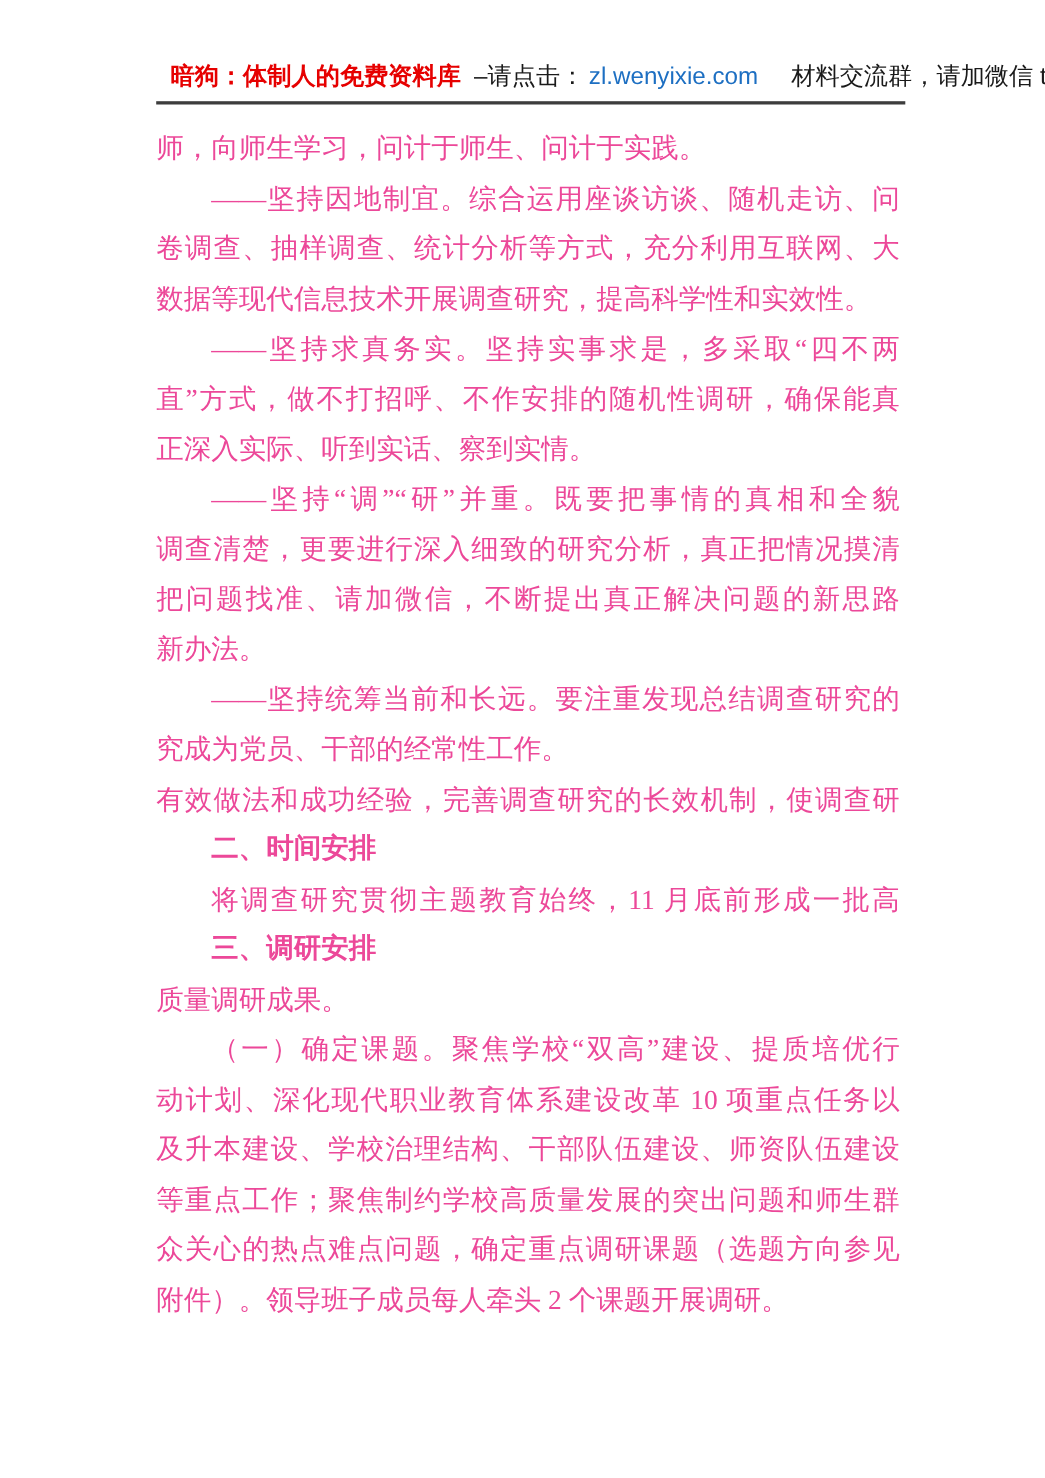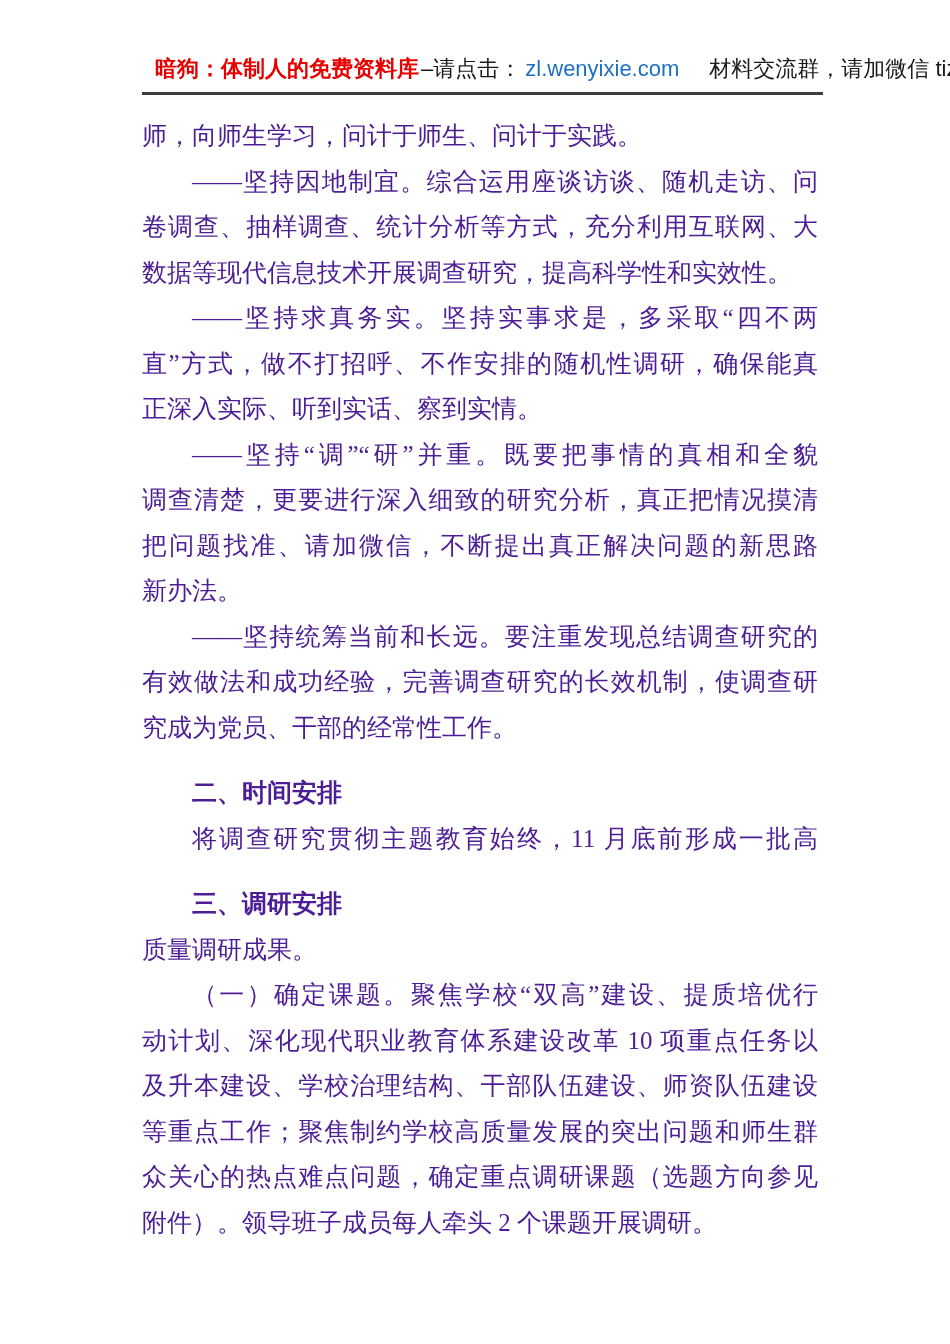--- a/index.html
+++ b/index.html
@@ -17,67 +17,66 @@
     width:681px;
     padding:0 0 8px 13px;
     box-sizing:border-box;
     border-bottom:3px solid #3d3d3d;
     font-family:"Liberation Sans","DejaVu Sans",sans-serif;
     font-size:22px;
     line-height:30px;
     white-space:nowrap;
   }
   .header .site{font-weight:600;}
-  .header .click{margin-left:2px;}
+  .header .click{margin-left:12px;}
   .header .link{text-decoration:none;cursor:pointer;margin-left:4px;}
   .header .group{margin-left:30px;}
   
   .doc{
     position:absolute;
     left:142px;top:113px;
     width:676px;
     font-size:25px;
     line-height:45.5px;
   }
   .line{
     text-align:justify;
     text-align-last:left;
     min-height:45.5px;
   }
   .line.fill{text-align-last:justify;}
   .line.ind{text-indent:50px;}
   .line.heading{
-    font-family:Liberation Serif, serif;
+    font-family:Liberation Mono, monospace;
     font-weight:700;
     text-align-last:left;
-    margin-top:20px;
   }
 </style>
 </head>
 <body>
 
 <div class="page">
   <div class="header" style="border-bottom-color: rgb(61, 61, 61);">
     <span class="site" style="color: rgb(230, 0, 0);">暗狗：体制人的免费资料库</span><span class="click" style="color: rgb(26, 26, 26);">–请点击：</span><a class="link" href="#" style="color: rgb(29, 111, 194);">zl.wenyixie.com</a><span class="group" style="color: rgb(26, 26, 26);">材料交流群，请加微信 tizhisiri</span>
   </div>
-  <div class="doc" id="doc-body" style="color: #4c1d95;">
+  <div class="doc" id="doc-body" style="color: #ec4899;">
       <div class="line">师，向师生学习，问计于师生、问计于实践。</div>
       <div class="line ind fill">——坚持因地制宜。综合运用座谈访谈、随机走访、问</div>
       <div class="line fill">卷调查、抽样调查、统计分析等方式，充分利用互联网、大</div>
       <div class="line">数据等现代信息技术开展调查研究，提高科学性和实效性。</div>
       <div class="line ind fill">——坚持求真务实。坚持实事求是，多采取“四不两</div>
       <div class="line fill">直”方式，做不打招呼、不作安排的随机性调研，确保能真</div>
       <div class="line">正深入实际、听到实话、察到实情。</div>
       <div class="line ind fill">——坚持“调”“研”并重。既要把事情的真相和全貌</div>
       <div class="line fill">调查清楚，更要进行深入细致的研究分析，真正把情况摸清</div>
       <div class="line fill">把问题找准、请加微信，不断提出真正解决问题的新思路</div>
       <div class="line">新办法。</div>
       <div class="line ind fill">——坚持统筹当前和长远。要注重发现总结调查研究的</div>
+      <div class="line">究成为党员、干部的经常性工作。</div>
       <div class="line fill">有效做法和成功经验，完善调查研究的长效机制，使调查研</div>
-      <div class="line">究成为党员、干部的经常性工作。</div>
       <div class="line heading ind">二、时间安排</div>
       <div class="line ind fill">将调查研究贯彻主题教育始终，11 月底前形成一批高</div>
       <div class="line heading ind">三、调研安排</div>
       <div class="line">质量调研成果。</div>
       <div class="line ind fill">（一）确定课题。聚焦学校“双高”建设、提质培优行</div>
       <div class="line fill">动计划、深化现代职业教育体系建设改革 10 项重点任务以</div>
       <div class="line fill">及升本建设、学校治理结构、干部队伍建设、师资队伍建设</div>
       <div class="line fill">等重点工作；聚焦制约学校高质量发展的突出问题和师生群</div>
       <div class="line fill">众关心的热点难点问题，确定重点调研课题（选题方向参见</div>
       <div class="line">附件）。领导班子成员每人牵头 2 个课题开展调研。</div>

